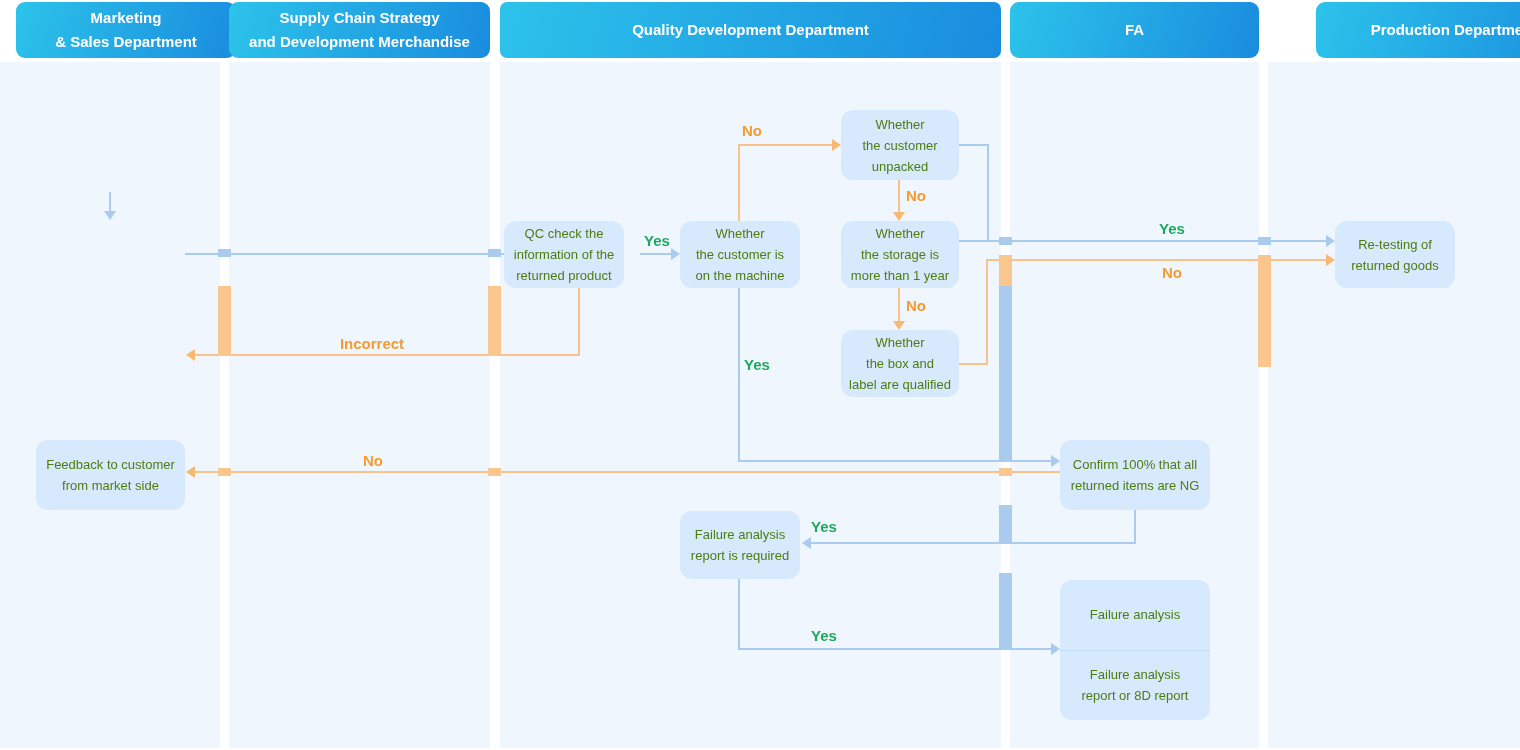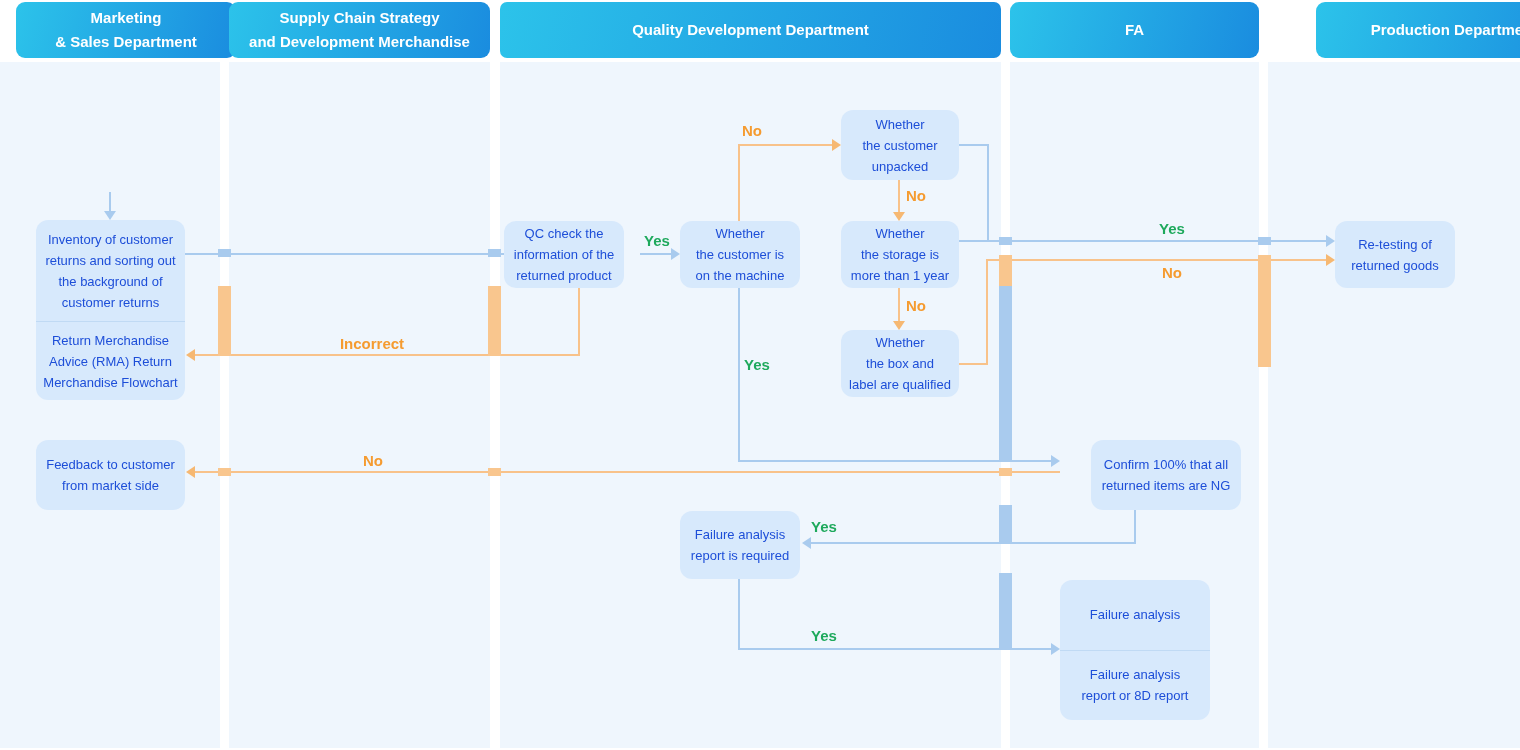--- a/index.html
+++ b/index.html
@@ -4,21 +4,21 @@
 <style>
   html,body{margin:0;padding:0;background:#ffffff;}
   #canvas{position:relative;width:1520px;height:750px;background:#ffffff;overflow:hidden;
           font-family:"Liberation Sans","DejaVu Sans",sans-serif;}
   .lane{position:absolute;top:62px;height:686px;background:#EFF6FD;}
   .hdr{position:absolute;top:2px;height:56px;border-radius:9px;
        background:linear-gradient(105deg,#2CC3EA 0%,#1A8CDF 100%);
        color:#ffffff;font-weight:bold;font-size:15px;line-height:24px;
        display:flex;align-items:center;justify-content:center;text-align:center;
        white-space:pre-line;}
-  .node{position:absolute;background:#D7E9FC;border-radius:12px;color:#1d4ed8;
+  .node{position:absolute;background:#D7E9FC;border-radius:12px;color:#4d7c0f;
         font-size:13px;line-height:21px;display:flex;align-items:center;justify-content:center;
         text-align:center;white-space:pre-line;}
   .node.start{background:linear-gradient(115deg,#5BE0A2 0%,#2EBD77 100%);
         color:#ffffff;font-weight:bold;font-size:14px;}
   .pair{flex-direction:column;align-items:stretch;padding:0;}
   .pair .sec{flex:1;display:flex;align-items:center;justify-content:center;
         text-align:center;white-space:pre-line;}
   .pair .sec + .sec{border-top:1px solid #C0DAF4;}
   .hl{position:absolute;height:2px;}
   .vl{position:absolute;width:2px;}
@@ -116,29 +116,20 @@
   <div class="bar c-blue" style="left:999px;top:237px;height:8px;"></div>
   <div class="bar c-orange" style="left:999px;top:255px;height:31px;"></div>
   <div class="bar c-blue" style="left:999px;top:286px;height:176px;"></div>
   <div class="bar c-orange" style="left:999px;top:468px;height:8px;"></div>
   <div class="bar c-blue" style="left:999px;top:505px;height:39px;"></div>
   <div class="bar c-blue" style="left:999px;top:573px;height:77px;"></div>
   <div class="bar c-blue" style="left:1258px;top:237px;height:8px;"></div>
   <div class="bar c-orange" style="left:1258px;top:255px;height:112px;"></div>
 
 
-  <div class="node pair" style="left:36px;top:220px;width:149px;height:180px;">
-    <div class="sec" style="flex:102 0 0;">Inventory of customer
-returns and sorting out
-the background of
-customer returns</div>
-    <div class="sec" style="flex:78 0 0;">Return Merchandise
-Advice (RMA) Return
-Merchandise Flowchart</div>
-  </div>
 
   <div class="node" style="left:36px;top:440px;width:149px;height:70px;">Feedback to customer
 from market side</div>
 
   <div class="node" style="left:504px;top:221px;width:120px;height:67px;">QC check the
 information of the
 returned product</div>
 
   <div class="node" style="left:680px;top:221px;width:120px;height:67px;">Whether
 the customer is
@@ -149,21 +140,21 @@
 unpacked</div>
 
   <div class="node" style="left:841px;top:221px;width:118px;height:67px;">Whether
 the storage is
 more than 1 year</div>
 
   <div class="node" style="left:841px;top:330px;width:118px;height:67px;">Whether
 the box and
 label are qualified</div>
 
-  <div class="node" style="left:1060px;top:440px;width:150px;height:70px;margin-left:31px;">Confirm 100% that all
+  <div class="node" style="left:1060px;top:440px;width:150px;height:70px;">Confirm 100% that all
 returned items are NG</div>
 
   <div class="node" style="left:680px;top:511px;width:120px;height:68px;">Failure analysis
 report is required</div>
 
   <div class="node pair" style="left:1060px;top:580px;width:150px;height:140px;">
     <div class="sec">Failure analysis</div>
     <div class="sec">Failure analysis
 report or 8D report</div>
   </div>

